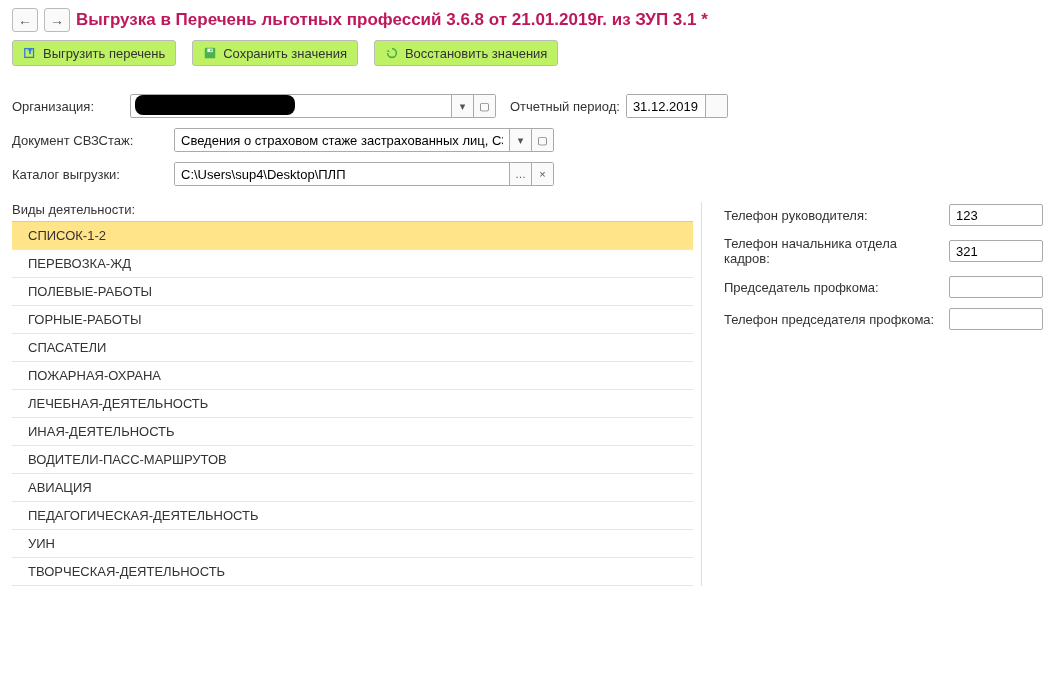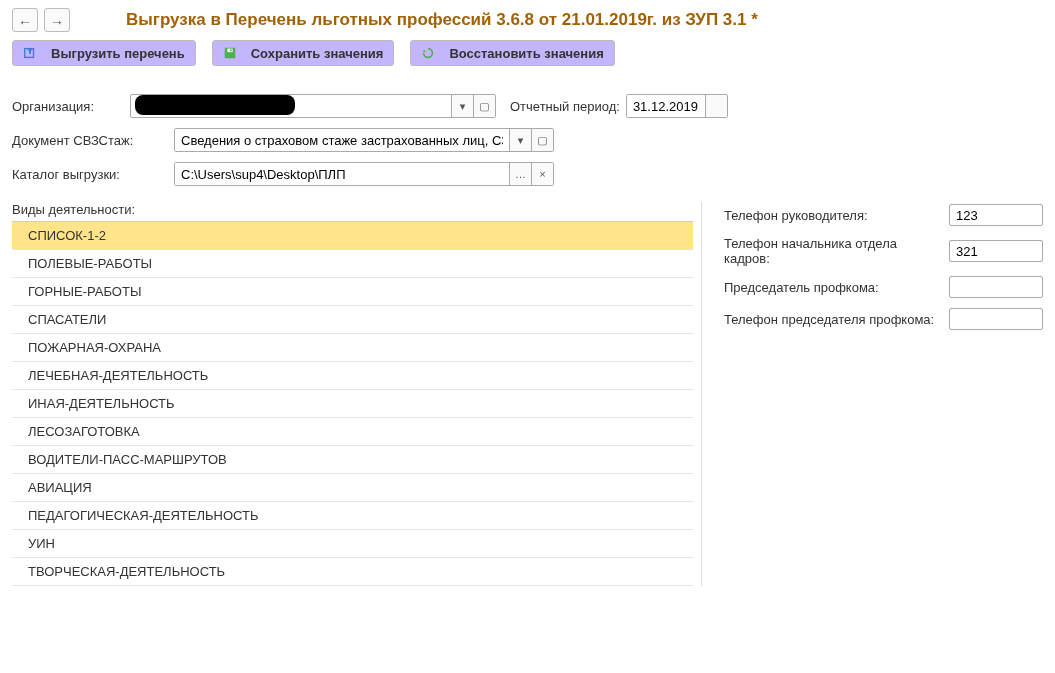--- a/index.html
+++ b/index.html
@@ -25,40 +25,38 @@
       display: flex;
       align-items: center;
       justify-content: center;
       cursor: pointer;
       font-size: 14px;
       color: #555;
     }
     .title {
       font-size: 17px;
       font-weight: bold;
-      color: #a16207;
-      margin-left: 50px;
+      color: #be185d;
     }
     .toolbar {
       display: flex;
       gap: 16px;
       margin-bottom: 28px;
     }
     .tool-btn {
       height: 26px;
       padding: 0 10px;
       border: 1px solid #bbb;
-      background: #c4b5fd;
+      background: #bef264;
       border-radius: 3px;
       display: flex;
       align-items: center;
-      gap: 14px;
-      cursor: pointer;
-      font-size: 13px;
-      font-weight: bold;
+      gap: 6px;
+      cursor: pointer;
+      font-size: 13px;
     }
     .tool-btn .icon {
       width: 14px;
       height: 14px;
       display: inline-block;
     }
     .form-row {
       display: flex;
       align-items: center;
       gap: 6px;
@@ -257,27 +255,27 @@
         <span>×</span>
       </div>
   </div>
 </div>
 
 <div class="content-row">
   <div class="left-col">
     <div class="list-header">Виды деятельности:</div>
     <div class="list" id="activities-list">
         <div class="list-item selected">СПИСОК-1-2</div>
+        <div class="list-item">ПЕРЕВОЗКА-ЖД</div>
         <div class="list-item">ПОЛЕВЫЕ-РАБОТЫ</div>
         <div class="list-item">ГОРНЫЕ-РАБОТЫ</div>
         <div class="list-item">СПАСАТЕЛИ</div>
         <div class="list-item">ПОЖАРНАЯ-ОХРАНА</div>
         <div class="list-item">ЛЕЧЕБНАЯ-ДЕЯТЕЛЬНОСТЬ</div>
         <div class="list-item">ИНАЯ-ДЕЯТЕЛЬНОСТЬ</div>
-        <div class="list-item">ЛЕСОЗАГОТОВКА</div>
         <div class="list-item">ВОДИТЕЛИ-ПАСС-МАРШРУТОВ</div>
         <div class="list-item">АВИАЦИЯ</div>
         <div class="list-item">ПЕДАГОГИЧЕСКАЯ-ДЕЯТЕЛЬНОСТЬ</div>
         <div class="list-item">УИН</div>
         <div class="list-item">ТВОРЧЕСКАЯ-ДЕЯТЕЛЬНОСТЬ</div>
       </div>
   </div>
   <div class="right-col">
     <div class="side-row">
       <span class="form-label">Телефон руководителя:</span>

